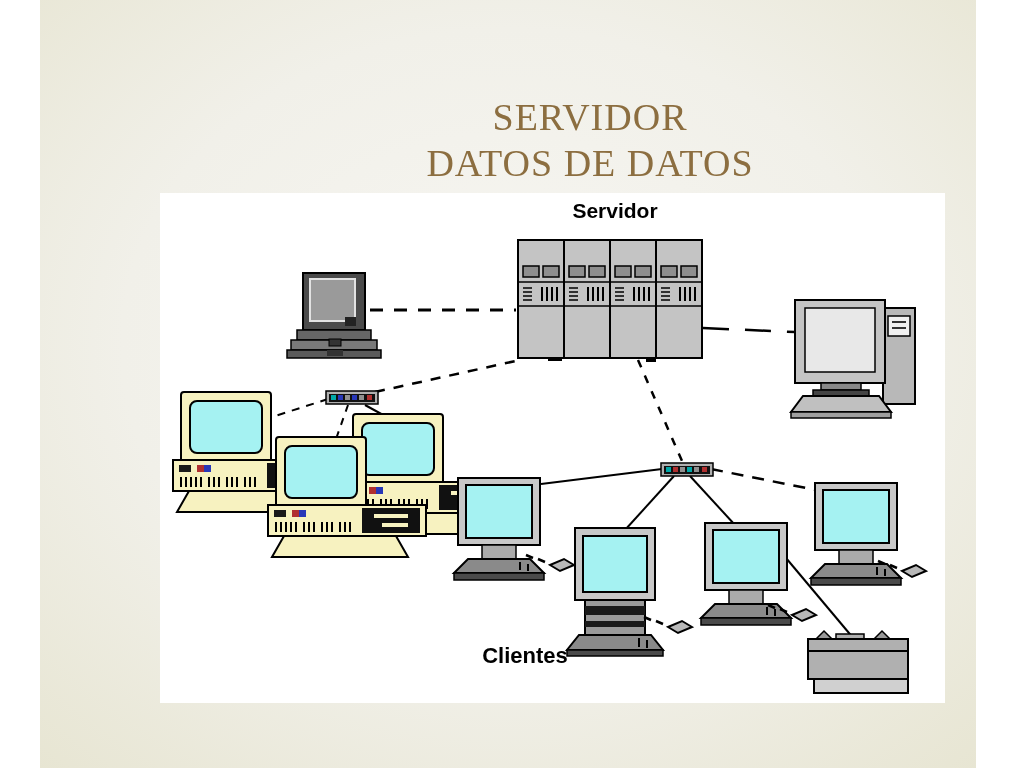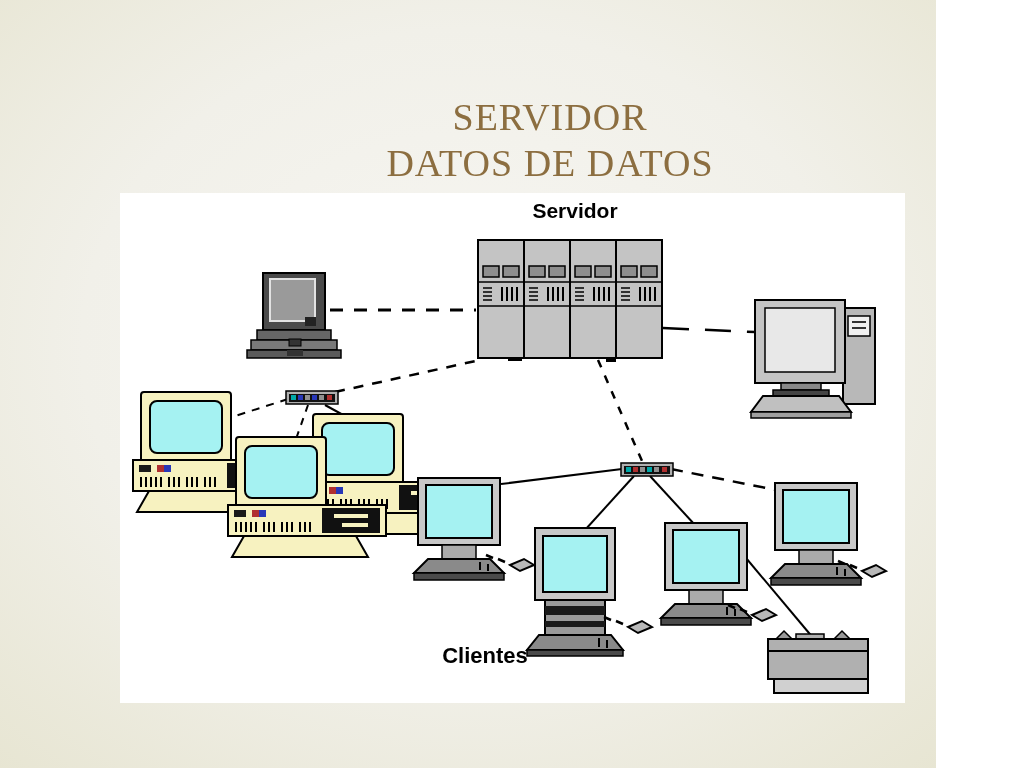--- a/index.html
+++ b/index.html
@@ -2,20 +2,21 @@
 <html><head>
 <meta charset="utf-8">
 <style>
   html,body{margin:0;padding:0;}
   .slide{
     position:relative;
     width:936px;height:768px;
     overflow:hidden;
     background:radial-gradient(ellipse 75% 75% at 50% 45%, #f7f6f2 0%, #f1f0e9 55%, #e7e5d2 100%);
     font-family:"Liberation Sans", sans-serif;
+    margin-left:40px;
   }
   .slide-title{
     position:absolute;
     left:90px;top:94px;width:920px;
     text-align:center;
     font-family:"Liberation Serif", serif;
     color:#8c6e40;
     font-size:38px;
     line-height:46px;
     letter-spacing:1px;

